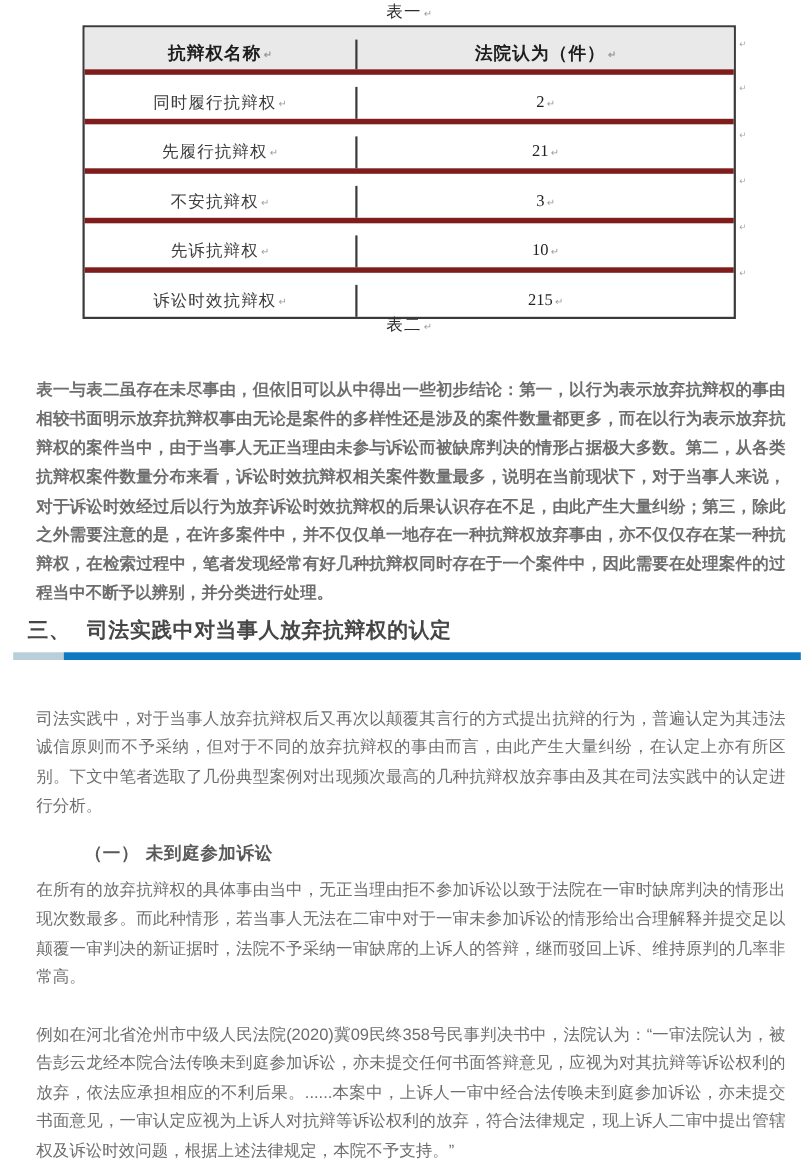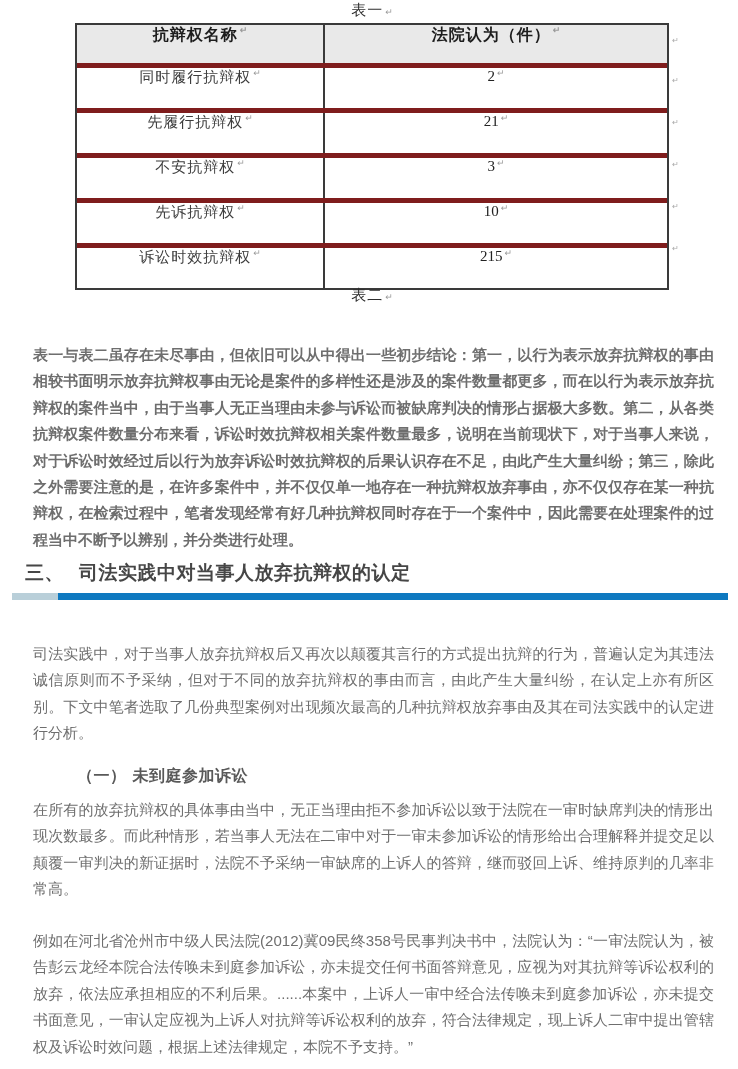--- a/index.html
+++ b/index.html
@@ -18,21 +18,21 @@
   .mark { font-size:9px; color:#9b9b9b; margin-left:2px; letter-spacing:0; }
 
   
   .dtable {
     position:absolute; top:23px; left:75px; width:594px;
     border:2px solid #3a3a3a; box-sizing:border-box; background:#ffffff;
   }
   .trow { display:flex; border-top:5px solid #7f1d1d; }
   .trow.header { border-top:none; height:38px; }
   .trow.body-row { height:40px; }
-  .tcell { box-sizing:border-box; display:flex; align-items:flex-start; justify-content:center; }
+  .tcell { box-sizing:border-box; display:flex; align-items:center; justify-content:center;margin-top:11px; }
   .tcell.c1 { width:248px; border-right:2px solid #3a3a3a; }
   .tcell.c2 { flex:1; }
   .trow.header .tcell { font-weight:bold; font-size:16px; color:#1d1d1d; letter-spacing:1px; }
   .body-row .c1 { font-size:15px; color:#3d3d3d; letter-spacing:1px; }
   .body-row .c2 { font-family:"Liberation Serif", serif; font-size:15px; color:#222222; }
 
   
   .rowmarks { position:absolute; left:672px; top:25px; }
   .rowmarks .rm { height:42px; display:flex; align-items:flex-start; padding-top:11px; box-sizing:border-box; }
   .rowmarks .rm:first-child { height:40px; }
@@ -179,15 +179,15 @@
   </div>
 
   <div class="para" id="para-intro">司法实践中，对于当事人放弃抗辩权后又再次以颠覆其言行的方式提出抗辩的行为，普遍认定为其违法诚信原则而不予采纳，但对于不同的放弃抗辩权的事由而言，由此产生大量纠纷，在认定上亦有所区别。下文中笔者选取了几份典型案例对出现频次最高的几种抗辩权放弃事由及其在司法实践中的认定进行分析。</div>
 
   <div id="subsection-heading">
     <span class="sub-num">（一）</span><span>未到庭参加诉讼</span>
   </div>
 
   <div class="para" id="para-absent">在所有的放弃抗辩权的具体事由当中，无正当理由拒不参加诉讼以致于法院在一审时缺席判决的情形出现次数最多。而此种情形，若当事人无法在二审中对于一审未参加诉讼的情形给出合理解释并提交足以颠覆一审判决的新证据时，法院不予采纳一审缺席的上诉人的答辩，继而驳回上诉、维持原判的几率非常高。</div>
 
-  <div class="para" id="para-case">例如在河北省沧州市中级人民法院(2012)冀09民终358号民事判决书中，法院认为：“一审法院认为，被告彭云龙经本院合法传唤未到庭参加诉讼，亦未提交任何书面答辩意见，应视为对其抗辩等诉讼权利的放弃，依法应承担相应的不利后果。......本案中，上诉人一审中经合法传唤未到庭参加诉讼，亦未提交书面意见，一审认定应视为上诉人对抗辩等诉讼权利的放弃，符合法律规定，现上诉人二审中提出管辖权及诉讼时效问题，根据上述法律规定，本院不予支持。”</div>
+  <div class="para" id="para-case">例如在河北省沧州市中级人民法院(2020)冀09民终358号民事判决书中，法院认为：“一审法院认为，被告彭云龙经本院合法传唤未到庭参加诉讼，亦未提交任何书面答辩意见，应视为对其抗辩等诉讼权利的放弃，依法应承担相应的不利后果。......本案中，上诉人一审中经合法传唤未到庭参加诉讼，亦未提交书面意见，一审认定应视为上诉人对抗辩等诉讼权利的放弃，符合法律规定，现上诉人二审中提出管辖权及诉讼时效问题，根据上述法律规定，本院不予支持。”</div>
 
 </div>
 
 </body></html>

